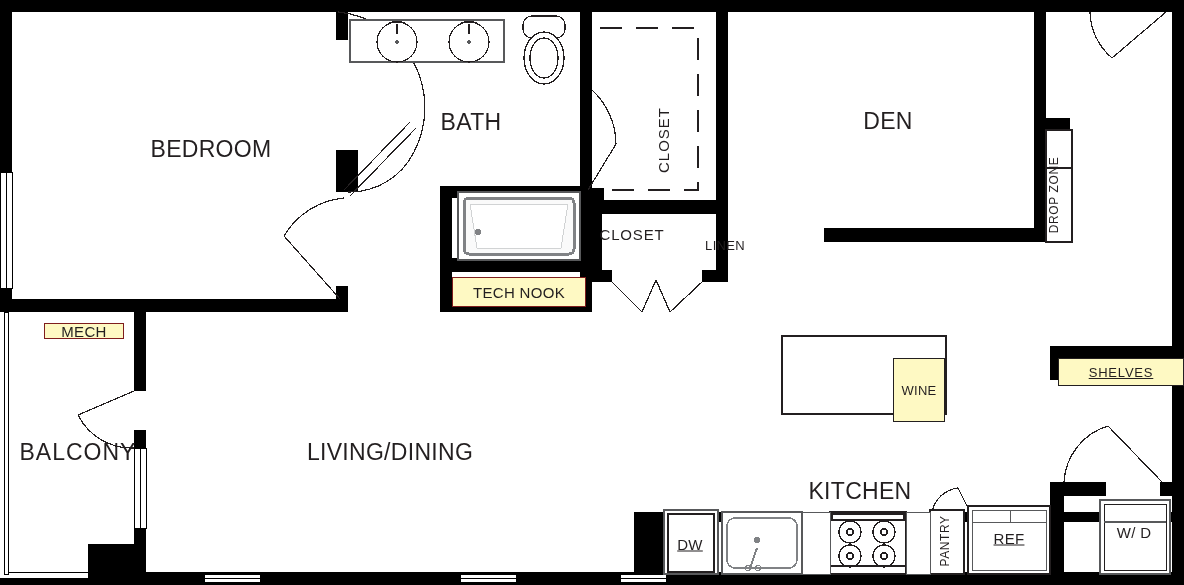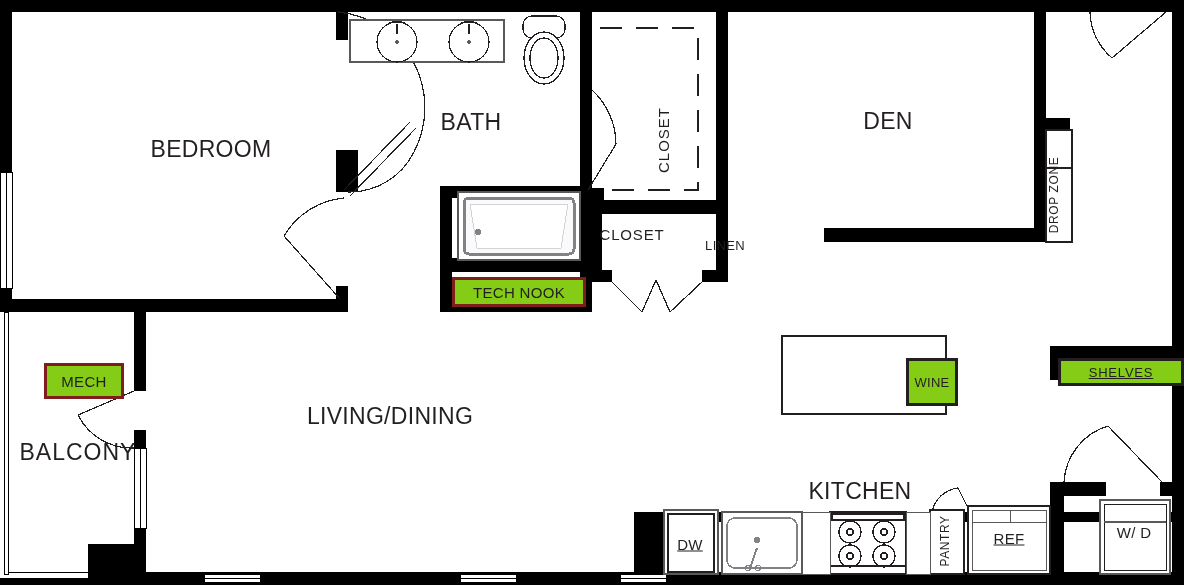--- a/index.html
+++ b/index.html
@@ -27,22 +27,22 @@
     white-space: nowrap;
     transform: translate(-50%, -50%);
     letter-spacing: 0.3px;
   }
   .rl-big   { font-size: 23px; }
   .rl-med   { font-size: 15px; }
   .rl-small { font-size: 13px; }
   .rl-tiny  { font-size: 12px; }
   .vert { writing-mode: vertical-rl; transform: translate(-50%,-50%) rotate(180deg); }
   .boxed {
-    border: 3px solid #7f1d1d;
-    background: #84cc16;
+    border: 1px solid #7f1d1d;
+    background: #fef9c3;
     transform: none;
     display: flex;
     align-items: center;
     justify-content: center;
     box-sizing: border-box;
   }
 </style>
 </head>
 <body>
 
@@ -283,41 +283,41 @@
     </g>
 
   </svg>
 
   <div class="room-label rl-big" style="left:179px; top:149px;margin-left:32px;">BEDROOM</div>
 
   <div class="room-label rl-big" style="left:471px; top:122px;">BATH</div>
 
   <div class="room-label rl-big" style="left:888px; top:121px;">DEN</div>
 
-  <div class="room-label rl-big" style="left:390px; top:416px;text-align:right;">LIVING/DINING</div>
+  <div class="room-label rl-big" style="left:390px; top:452px;text-align:right;">LIVING/DINING</div>
 
   <div class="room-label rl-big" style="left:860px; top:462px;margin-top:29px;">KITCHEN</div>
 
   <div class="room-label rl-big" style="left:70px; top:452px; letter-spacing:1px;margin-left:8px;">BALCONY</div>
 
   <div class="room-label rl-med vert" style="left:663px; top:140px; letter-spacing:1px;">CLOSET</div>
 
   <div class="room-label rl-med" style="left:632px; top:234px; letter-spacing:0.8px;">CLOSET</div>
 
   <div class="room-label rl-small" style="left:697px; top:245px;margin-left:28px;">LINEN</div>
 
   <div class="room-label rl-tiny vert" style="left:1054px; top:195px; letter-spacing:0.6px;">DROP ZONE</div>
 
   <div class="room-label rl-tiny vert" style="left:945px; top:541px; letter-spacing:0.6px;">PANTRY</div>
 
-  <div class="room-label rl-med boxed" style="left:44px; top:323px; width:80px; height:36px;margin-top:40px;">MECH</div>
+  <div class="room-label rl-med boxed" style="left:44px; top:323px; width:80px; height:16px;">MECH</div>
 
   <div class="room-label rl-med boxed" style="left:452px; top:277px; width:134px; height:30px;">TECH NOOK</div>
 
-  <div class="room-label rl-small boxed" style="left:893px; top:358px; width:52px; height:48px; border-color:#231f20;margin-left:13px;">WINE</div>
+  <div class="room-label rl-small boxed" style="left:893px; top:358px; width:52px; height:64px; border-color:#231f20;">WINE</div>
 
   <div class="room-label rl-small boxed" style="left:1058px; top:358px; width:126px; height:28px; border-color:#231f20; letter-spacing:0.8px;text-decoration:underline;">SHELVES</div>
 
   <div class="room-label rl-med" style="left:690px; top:544px;text-decoration:underline;">DW</div>
 
   <div class="room-label rl-med" style="left:1009px; top:538px;text-decoration:underline;">REF</div>
 
   <div class="room-label rl-med" style="left:1134px; top:532px;">W/ D</div>
 
 </div>

